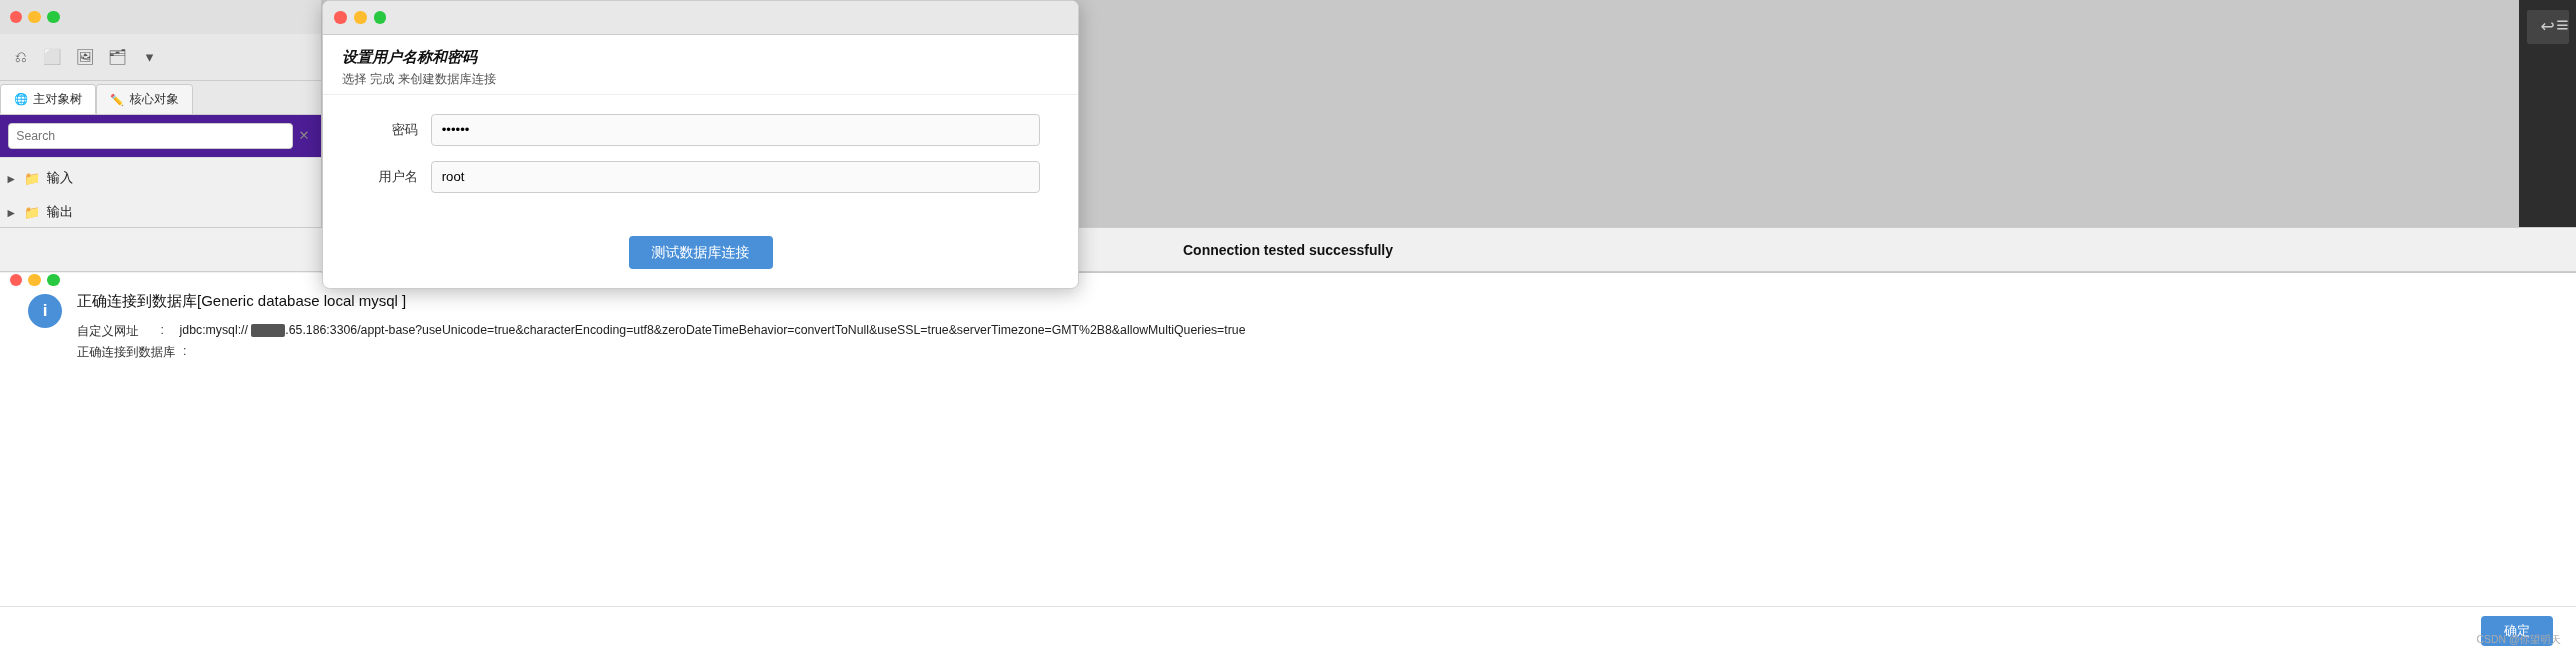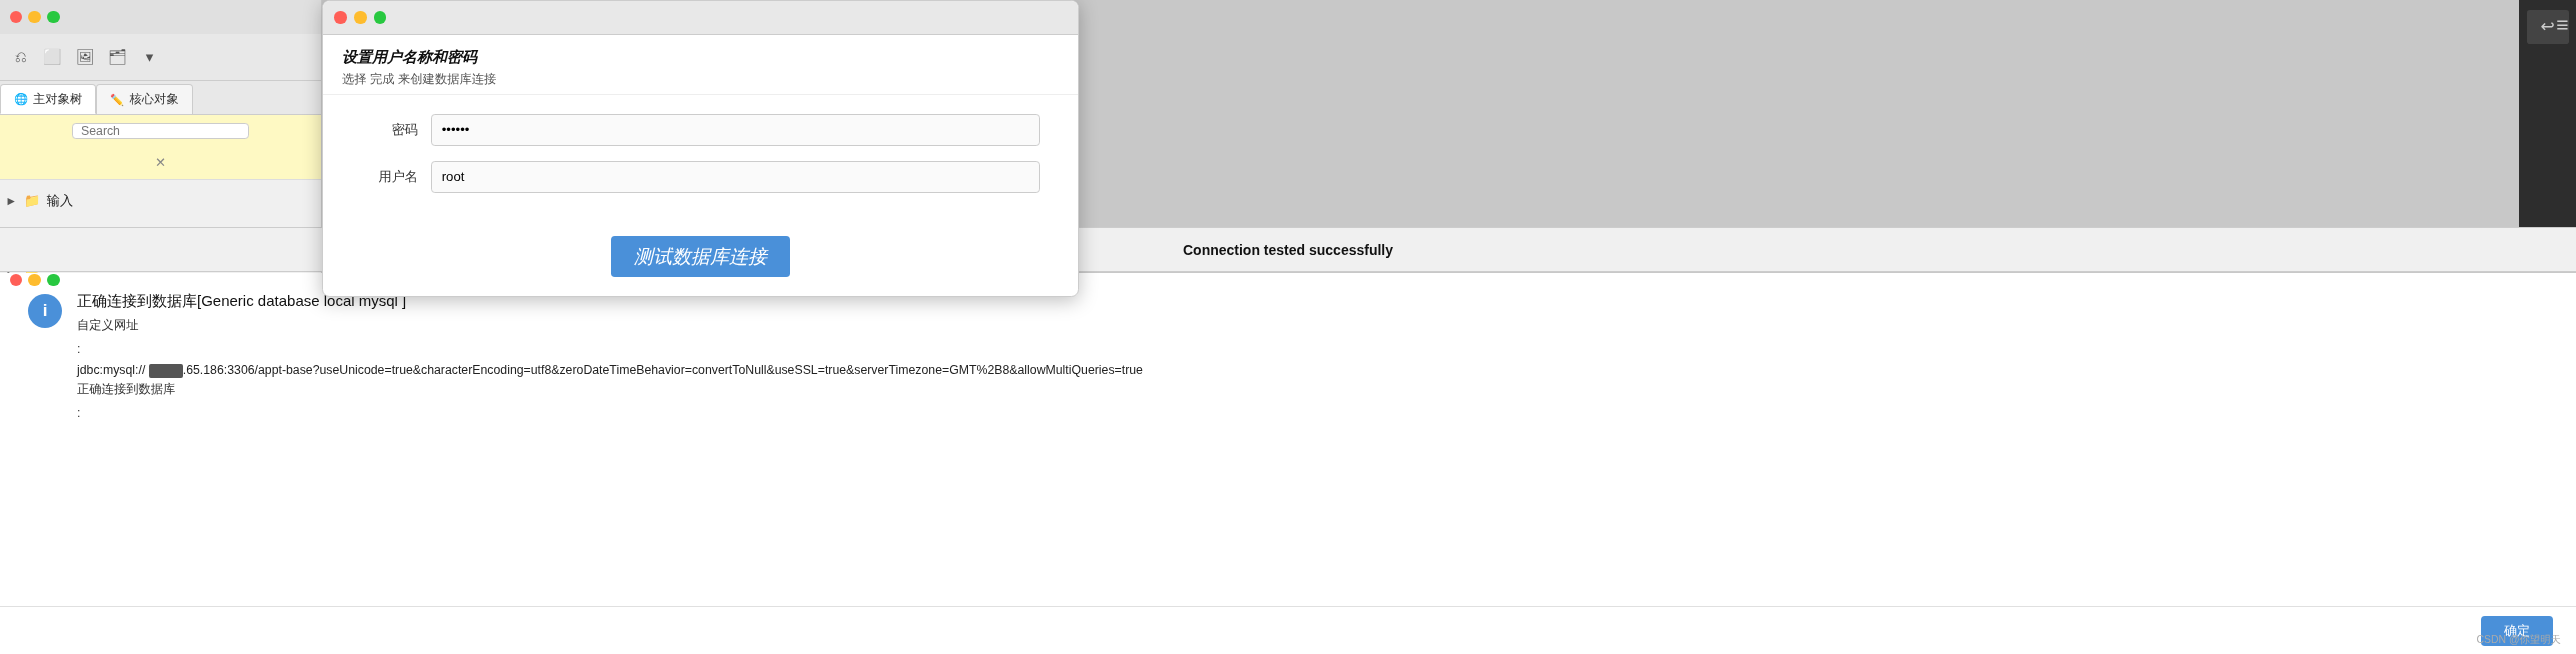--- a/index.html
+++ b/index.html
@@ -73,26 +73,25 @@
       border-bottom: 0.9px solid #fff;
     }
 
     .tab-icon {
       font-size: 11.4px;
       color: #666;
     }
 
     .search-bar {
       padding: 7.6px;
-      background: #fef9c3;
+      background: #4c1d95;
       border-bottom: 0.9px solid #ddd;
       display: flex;
       align-items: center;
-      gap: 14px;
-      flex-direction: column;
+      gap: 1px;
     }
 
     .search-input {
       flex: 1;
       height: 26.5px;
       border: 0.9px solid #ccc;
       border-radius: 3.8px;
       padding: 0 7.6px;
       font-size: 12.3px;
       background: #fff;
@@ -225,23 +224,22 @@
       justify-content: center;
       padding: 9.5px 19px 19px;
     }
 
     .btn-test {
       padding: 7.6px 23px;
       background: #4a90d9;
       color: white;
       border: none;
       border-radius: 3.8px;
-      font-size: 19px;
-      cursor: pointer;
-      font-style: italic;
+      font-size: 14px;
+      cursor: pointer;
     }
 
     
     .right-toolbar {
       position: absolute;
       top: 0;
       right: 0;
       width: 57px;
       height: 227px;
       background: #2d2d2d;
@@ -321,28 +319,27 @@
       margin-top: 1.9px;
     }
 
     .success-text-block {
       flex: 1;
     }
 
     .success-main-text {
       font-size: 15px;
       color: #111;
-      margin-bottom: 6px;
+      margin-bottom: 12px;
     }
 
     .jdbc-url-row {
       display: flex;
       gap: 7.6px;
       align-items: flex-start;
-      flex-direction: column;
     }
 
     .url-label {
       min-width: 76px;
       color: #333;
       font-size: 12.3px;
     }
 
     .url-value {
       font-size: 12.3px;

